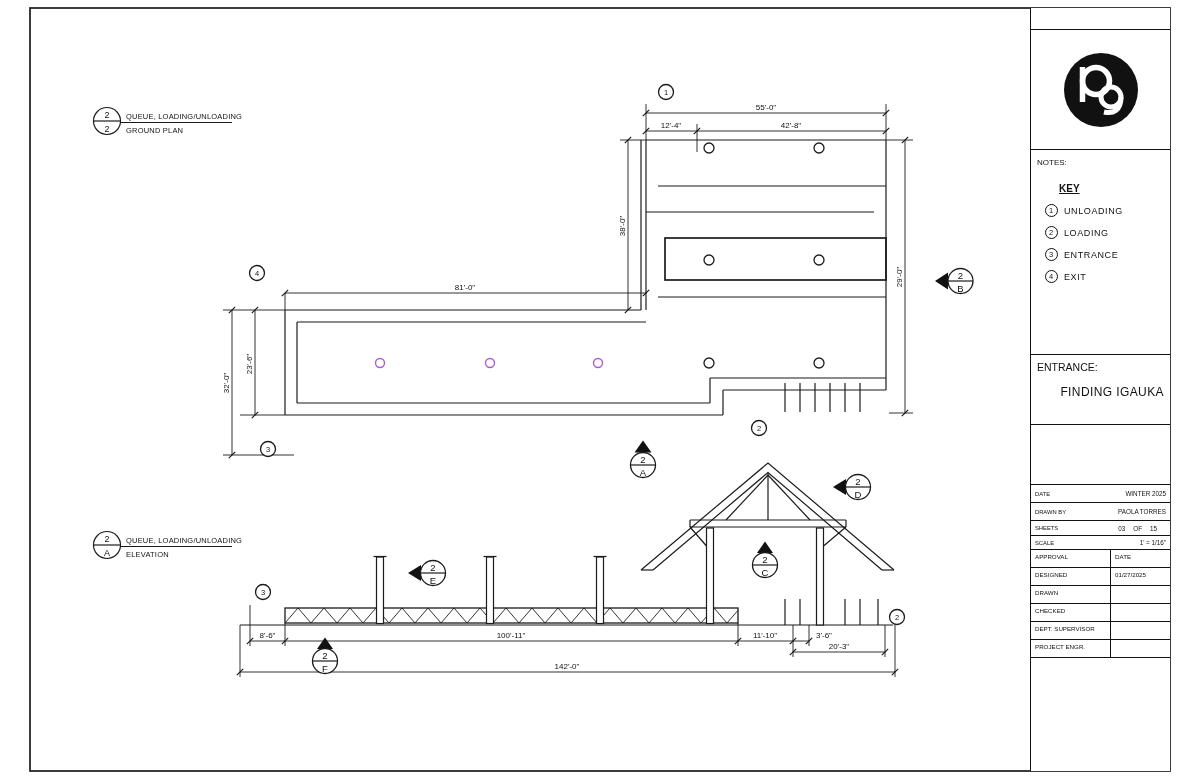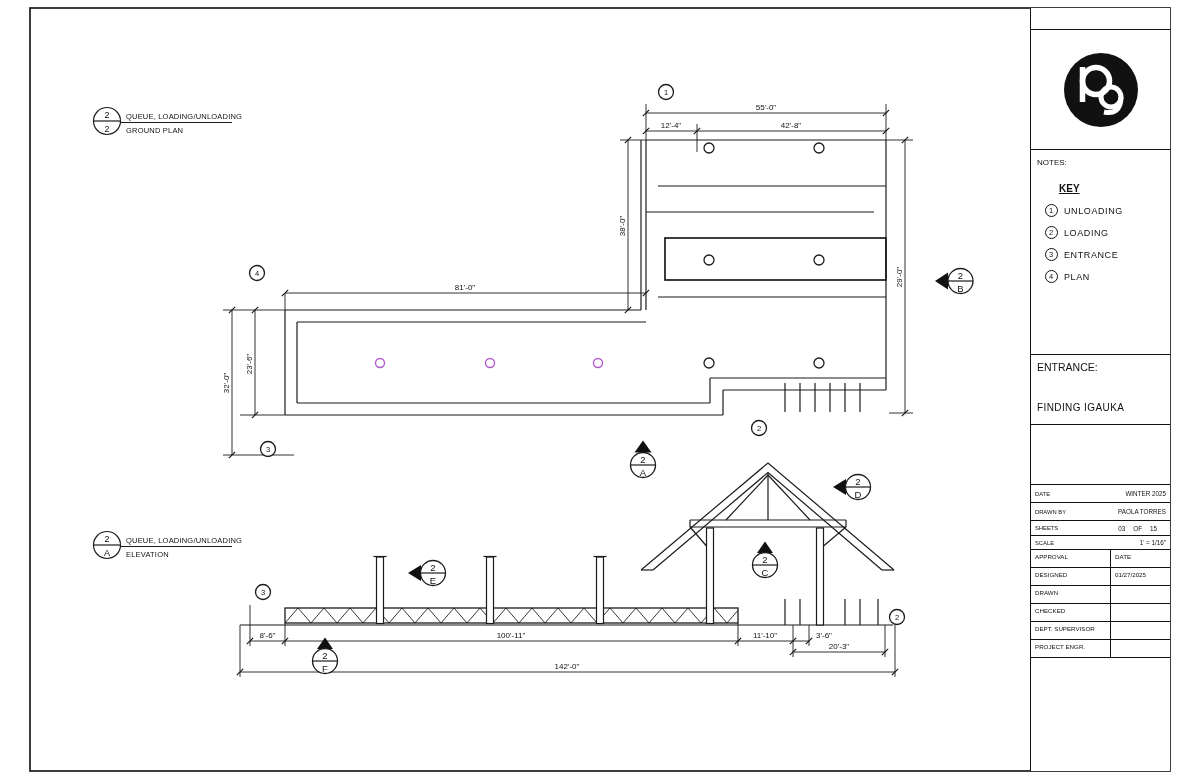--- a/index.html
+++ b/index.html
@@ -26,21 +26,21 @@
   .tb-strip { height:22px; }
   .tb-logo { height:120px; display:flex; align-items:center; justify-content:center; }
   .tb-notes { height:205px; padding:8px 6px 0 6px; }
   .notes-label { font-size:8px; margin-bottom:11px; }
   .key-label { display:inline-block; font-size:10px; font-weight:bold; text-decoration:underline; margin:0 0 10px 22px; padding-right:4px;text-align:right; }
   .key-item { display:flex; align-items:center; gap:6px; margin:0 0 9px 8px; font-size:9px; letter-spacing:0.6px; }
   .knum { width:13px; height:13px; border:1px solid #111; border-radius:50%; font-size:7.5px;
           display:flex; align-items:center; justify-content:center; flex:0 0 13px; }
   .tb-project { height:70px; padding:6px 6px 0 6px; }
   .proj-label { font-size:10.5px; }
-  .proj-name { font-size:10px; letter-spacing:0.4px; text-align:left; margin-top:29px; }
+  .proj-name { font-size:12px; letter-spacing:0.4px; text-align:right; margin-top:12px; }
   .tb-empty { height:60px; }
   .tb-row { display:flex; justify-content:space-between; align-items:center; padding:0 4px; }
   .tb-row .lbl { font-size:5.8px; }
   .tb-row .val { font-size:6.3px; }
   .tb-date, .tb-drawnby { height:18px; }
   .tb-code { height:51px; display:flex; align-items:center; justify-content:center;
              font-size:12.5px; font-weight:bold; letter-spacing:1.5px; }
   .tb-sheets { height:15px; }
   .sheets-vals { display:flex; gap:8px; font-size:6.3px; margin-right:9px; }
   .tb-scale { height:14px; }
@@ -351,21 +351,21 @@
     <div class="key-item">
       <span class="knum">2</span>
       <span class="ktext">LOADING</span>
     </div>
     <div class="key-item">
       <span class="knum">3</span>
       <span class="ktext">ENTRANCE</span>
     </div>
     <div class="key-item">
       <span class="knum">4</span>
-      <span class="ktext">PLAN</span>
+      <span class="ktext">EXIT</span>
     </div>
   </div>
 
   <div class="tb-sec tb-project">
     <div class="proj-label">ENTRANCE:</div>
     <div class="proj-name">FINDING IGAUKA</div>
   </div>
 
   <div class="tb-sec tb-empty"></div>
 

